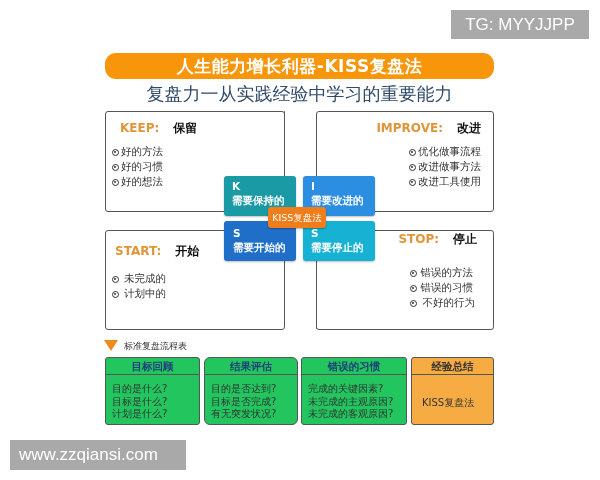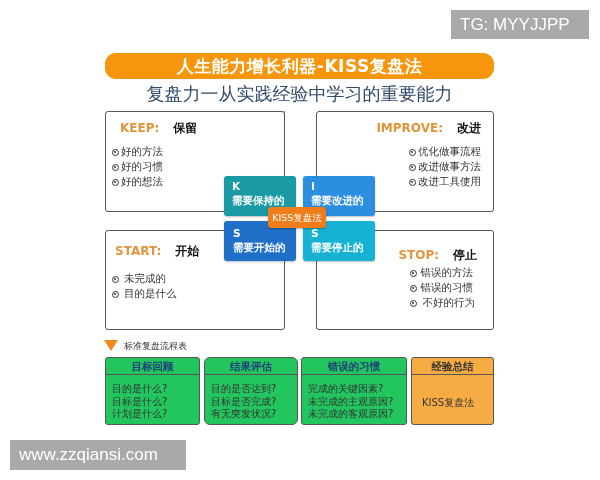--- a/index.html
+++ b/index.html
@@ -25,21 +25,21 @@
   .card{border:1.5px solid #555;border-radius:3px;box-sizing:border-box;background:#22c55e;}
   .card .chead{height:16px;border-bottom:1.5px solid #555;text-align:center;font-size:10.5px;font-weight:bold;color:#1e3f7a;line-height:16px;}
   .card .cbody{padding:8px 0 0 6px;font-size:10px;line-height:12.5px;color:#333;white-space:nowrap;}
   .card.hl{background:#f6ac43;}
   .card.hl .chead{color:#333;}
   .card.hl .cbody{padding:22px 0 0 10px;}
 </style>
 </head>
 <body>
 
-<div class="abs wm" style="left:451px;top:10px;width:138px;height:29px;">TG: MYYJJPP</div>
+<div class="abs wm" style="left:451px;top:10px;width:138px;height:29px;text-align:center;">TG: MYYJJPP</div>
 <div class="abs wm" style="left:10px;top:440px;width:176px;height:30px;">www.zzqiansi.com</div>
 
 <div class="abs banner">人生能力增长利器-KISS复盘法</div>
 <div class="abs subtitle">复盘力一从实践经验中学习的重要能力</div>
 
 <div class="abs hline" style="left:105px;top:201px;width:120px;"></div>
 <div class="abs hline" style="left:375px;top:201px;width:119px;"></div>
 <div class="abs hline" style="left:105px;top:238px;width:120px;"></div>
 <div class="abs hline" style="left:375px;top:238px;width:119px;"></div>
 <div class="abs vline" style="left:284px;top:111px;height:70px;"></div>
@@ -66,26 +66,26 @@
     <div><span class="dot"></span><span>改进工具使用</span></div>
   </div>
 </div>
 
 <div class="abs quad" style="left:105px;top:230px;width:180px;height:100px;">
   <div class="qhead" style="left:9px;top:12px;">
     <span class="en">START:</span><span class="zh">开始</span>
   </div>
   <div class="qlist" style="left:6px;top:40px;">
     <div><span class="dot" style="margin-right:5px;"></span><span>未完成的</span></div>
-    <div><span class="dot" style="margin-right:5px;"></span><span>目的是什么</span></div>
+    <div><span class="dot" style="margin-right:5px;"></span><span>计划中的</span></div>
   </div>
 </div>
 
 <div class="abs quad" style="left:316px;top:230px;width:178px;height:100px;">
-  <div class="qhead" style="right:16px;top:16px;">
+  <div class="qhead" style="right:16px;top:0;">
     <span class="en">STOP:</span><span class="zh">停止</span>
   </div>
   <div class="qlist" style="right:18px;top:34px;">
     <div><span class="dot" style="margin-right:4px;"></span><span>错误的方法</span></div>
     <div><span class="dot" style="margin-right:4px;"></span><span>错误的习惯</span></div>
     <div><span class="dot" style="margin-right:6px;"></span><span>不好的行为</span></div>
   </div>
 </div>
 
 <div class="abs tile" style="left:224px;top:176px;width:72px;height:40px;background:#1a9aa5;">

